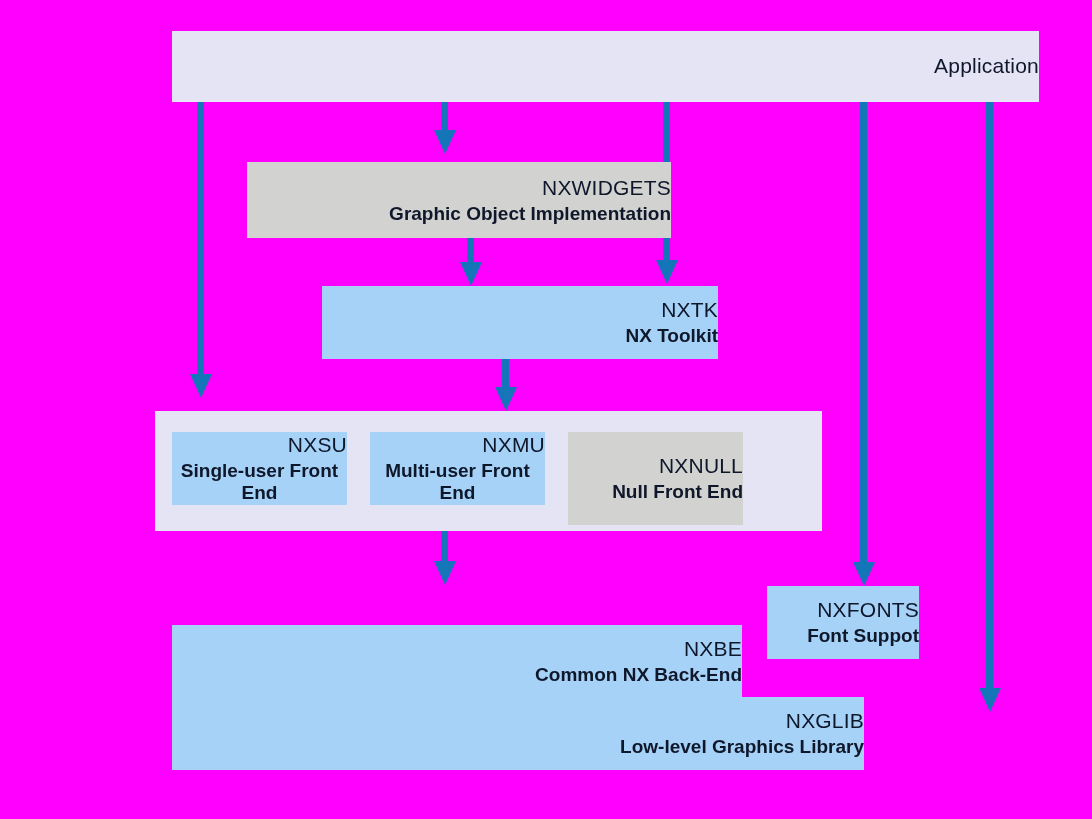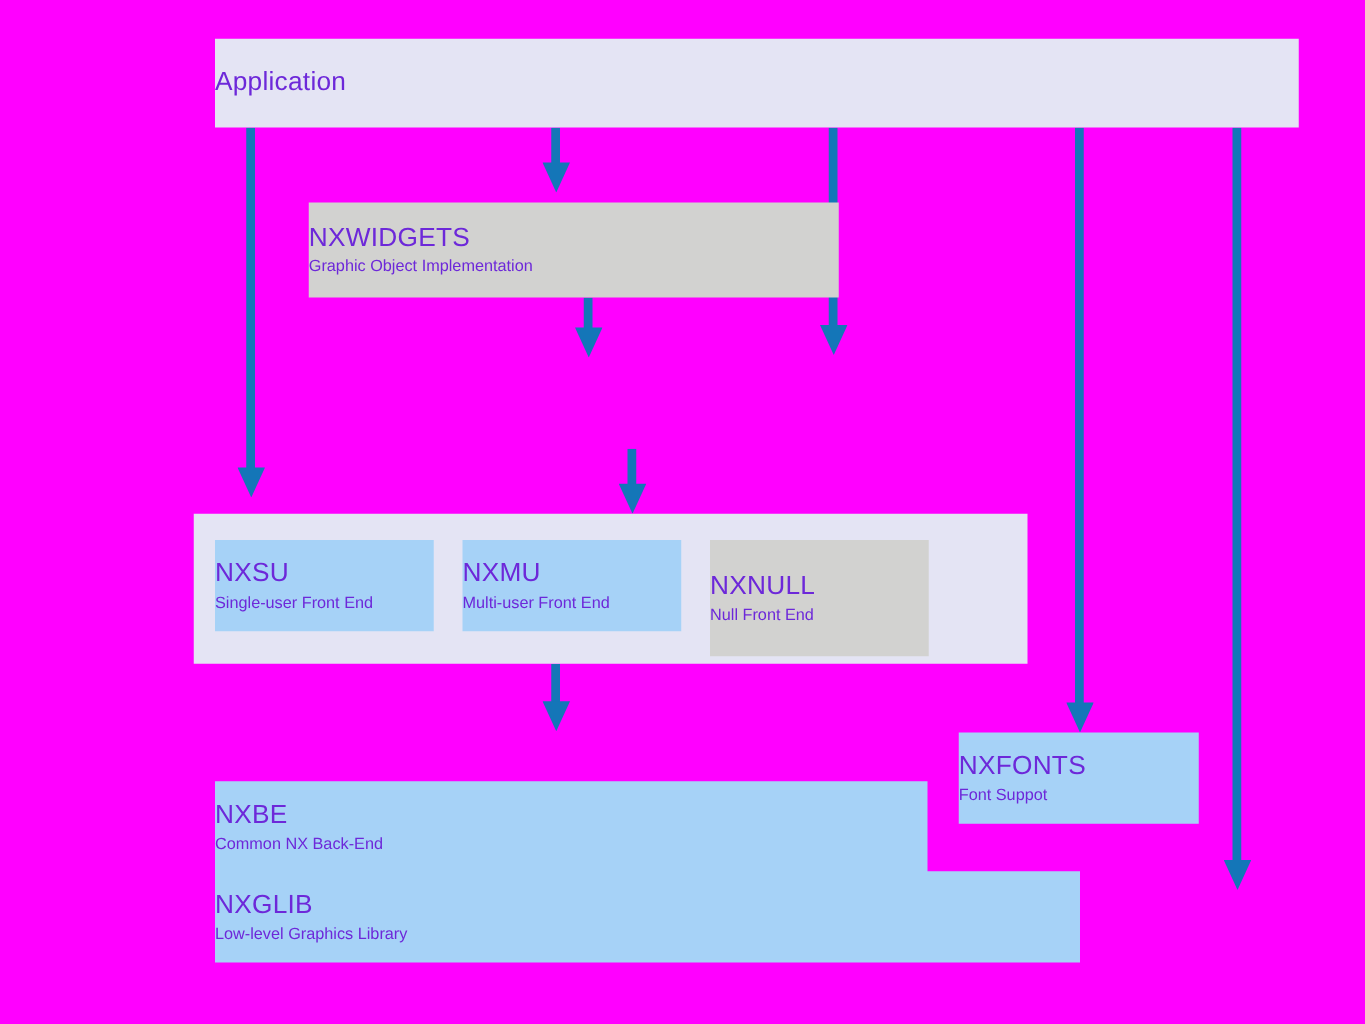--- a/index.html
+++ b/index.html
@@ -13,34 +13,34 @@
     height: 819px;
     background: #ff00ff;
     font-family: "Liberation Sans", sans-serif;
     overflow: hidden;
   }
   .box {
     position: absolute;
     box-sizing: border-box;
     display: flex;
     flex-direction: column;
-    align-items: flex-start;
+    align-items: flex-end;
     justify-content: center;
-    color: #6d28d9;
+    color: #0f172a;
     text-align: center;
     line-height: 1.15;
   }
   .box .title {
     font-size: 21px;
     font-weight: normal;
     letter-spacing: 0.2px;
   }
   .box .subtitle {
-    font-size: 13px;
-    font-weight: normal;
+    font-size: 19px;
+    font-weight: bold;
     margin-top: 3px;
   }
   .fill-lav { background: #e4e4f4; }
   .fill-blue { background: #a6d2f7; }
   .fill-gray { background: #d2d2d0; }
 
   .arrow {
     position: absolute;
   }
   .arrow svg { display: block; }
@@ -115,20 +115,24 @@
 
   <div class="box fill-lav" style="left:172px; top:31px; width:867px; height:71px;">
     <div class="title">Application</div>
   </div>
 
   <div class="box fill-gray" style="left:247px; top:162px; width:424px; height:76px;">
     <div class="title">NXWIDGETS</div>
     <div class="subtitle">Graphic Object Implementation</div>
   </div>
 
+  <div class="box fill-blue" style="left:322px; top:286px; width:396px; height:73px;">
+    <div class="title">NXTK</div>
+    <div class="subtitle">NX Toolkit</div>
+  </div>
 
   <div class="box fill-lav" style="left:155px; top:411px; width:667px; height:120px; display:block;">
     
   </div>
 
   <div class="box fill-blue" style="left:172px; top:432px; width:175px; height:73px;">
     <div class="title">NXSU</div>
     <div class="subtitle">Single-user Front End</div>
   </div>
 
@@ -140,21 +144,21 @@
   <div class="box fill-gray" style="left:568px; top:432px; width:175px; height:93px;">
     <div class="title">NXNULL</div>
     <div class="subtitle">Null Front End</div>
   </div>
 
   <div class="box fill-blue" style="left:172px; top:586px; width:570px; height:73px;margin-top:39px;">
     <div class="title">NXBE</div>
     <div class="subtitle">Common NX Back-End</div>
   </div>
 
-  <div class="box fill-blue" style="left:767px; top:586px; width:192px; height:73px;">
+  <div class="box fill-blue" style="left:767px; top:586px; width:152px; height:73px;">
     <div class="title">NXFONTS</div>
     <div class="subtitle">Font Suppot</div>
   </div>
 
   <div class="box fill-blue" style="left:172px; top:697px; width:692px; height:73px;">
     <div class="title">NXGLIB</div>
     <div class="subtitle">Low-level Graphics Library</div>
   </div>
 
 </div>

